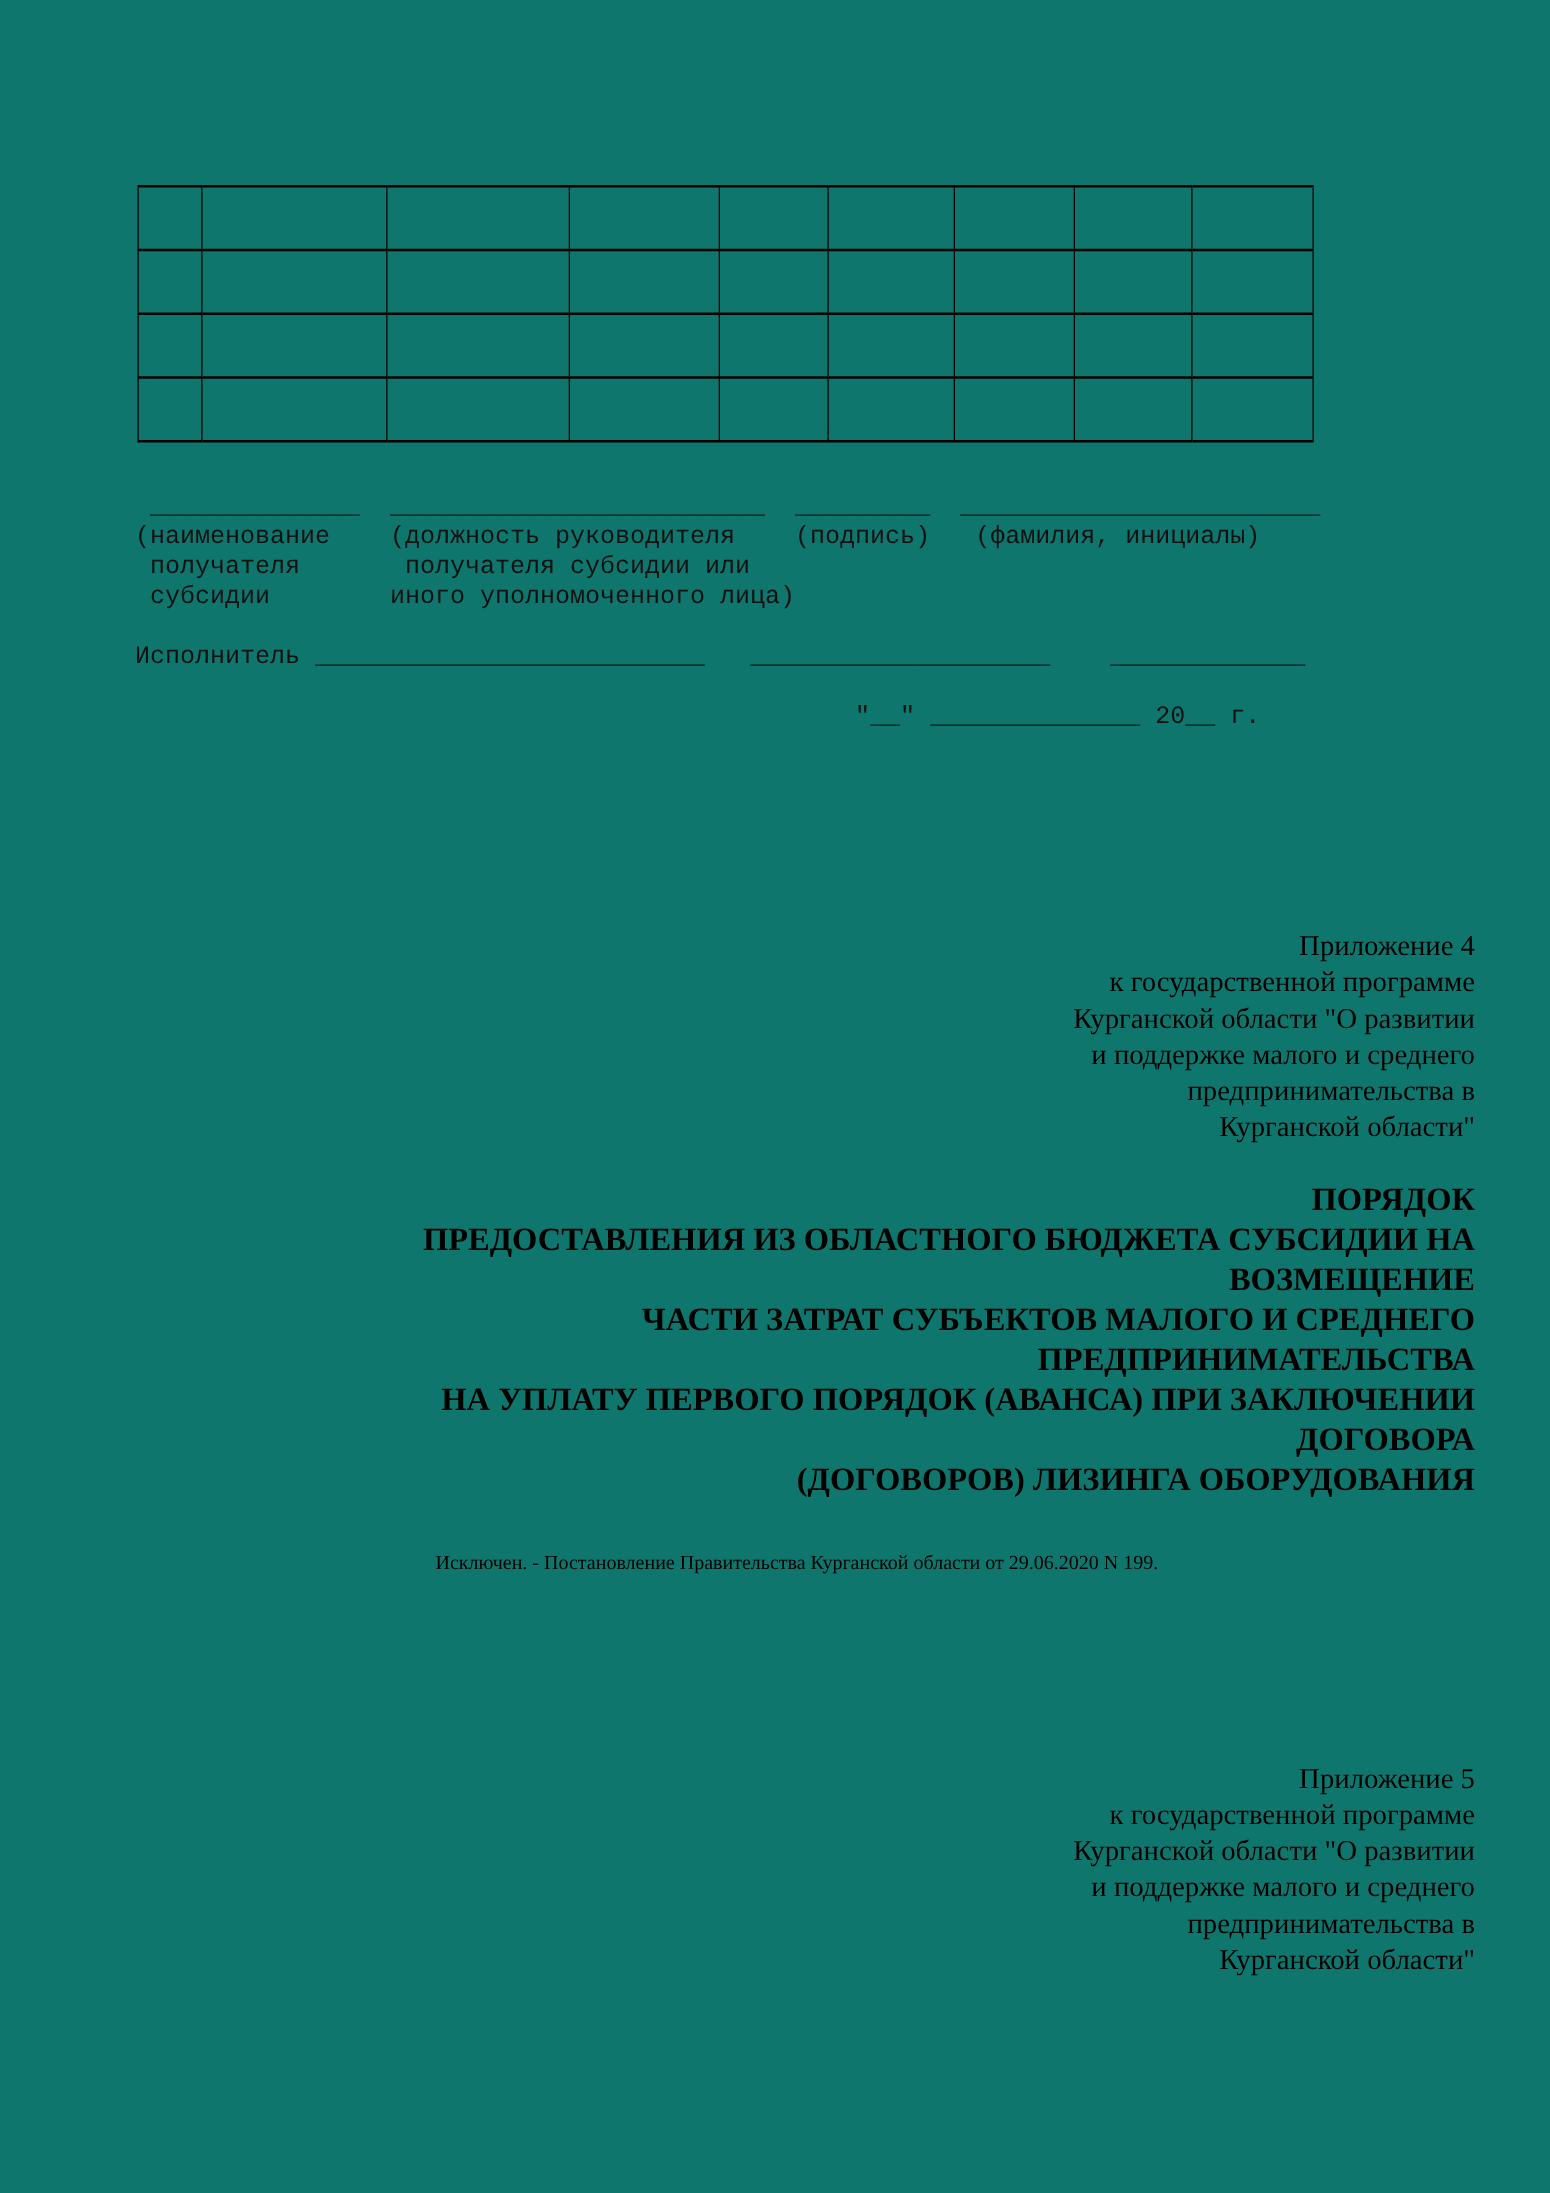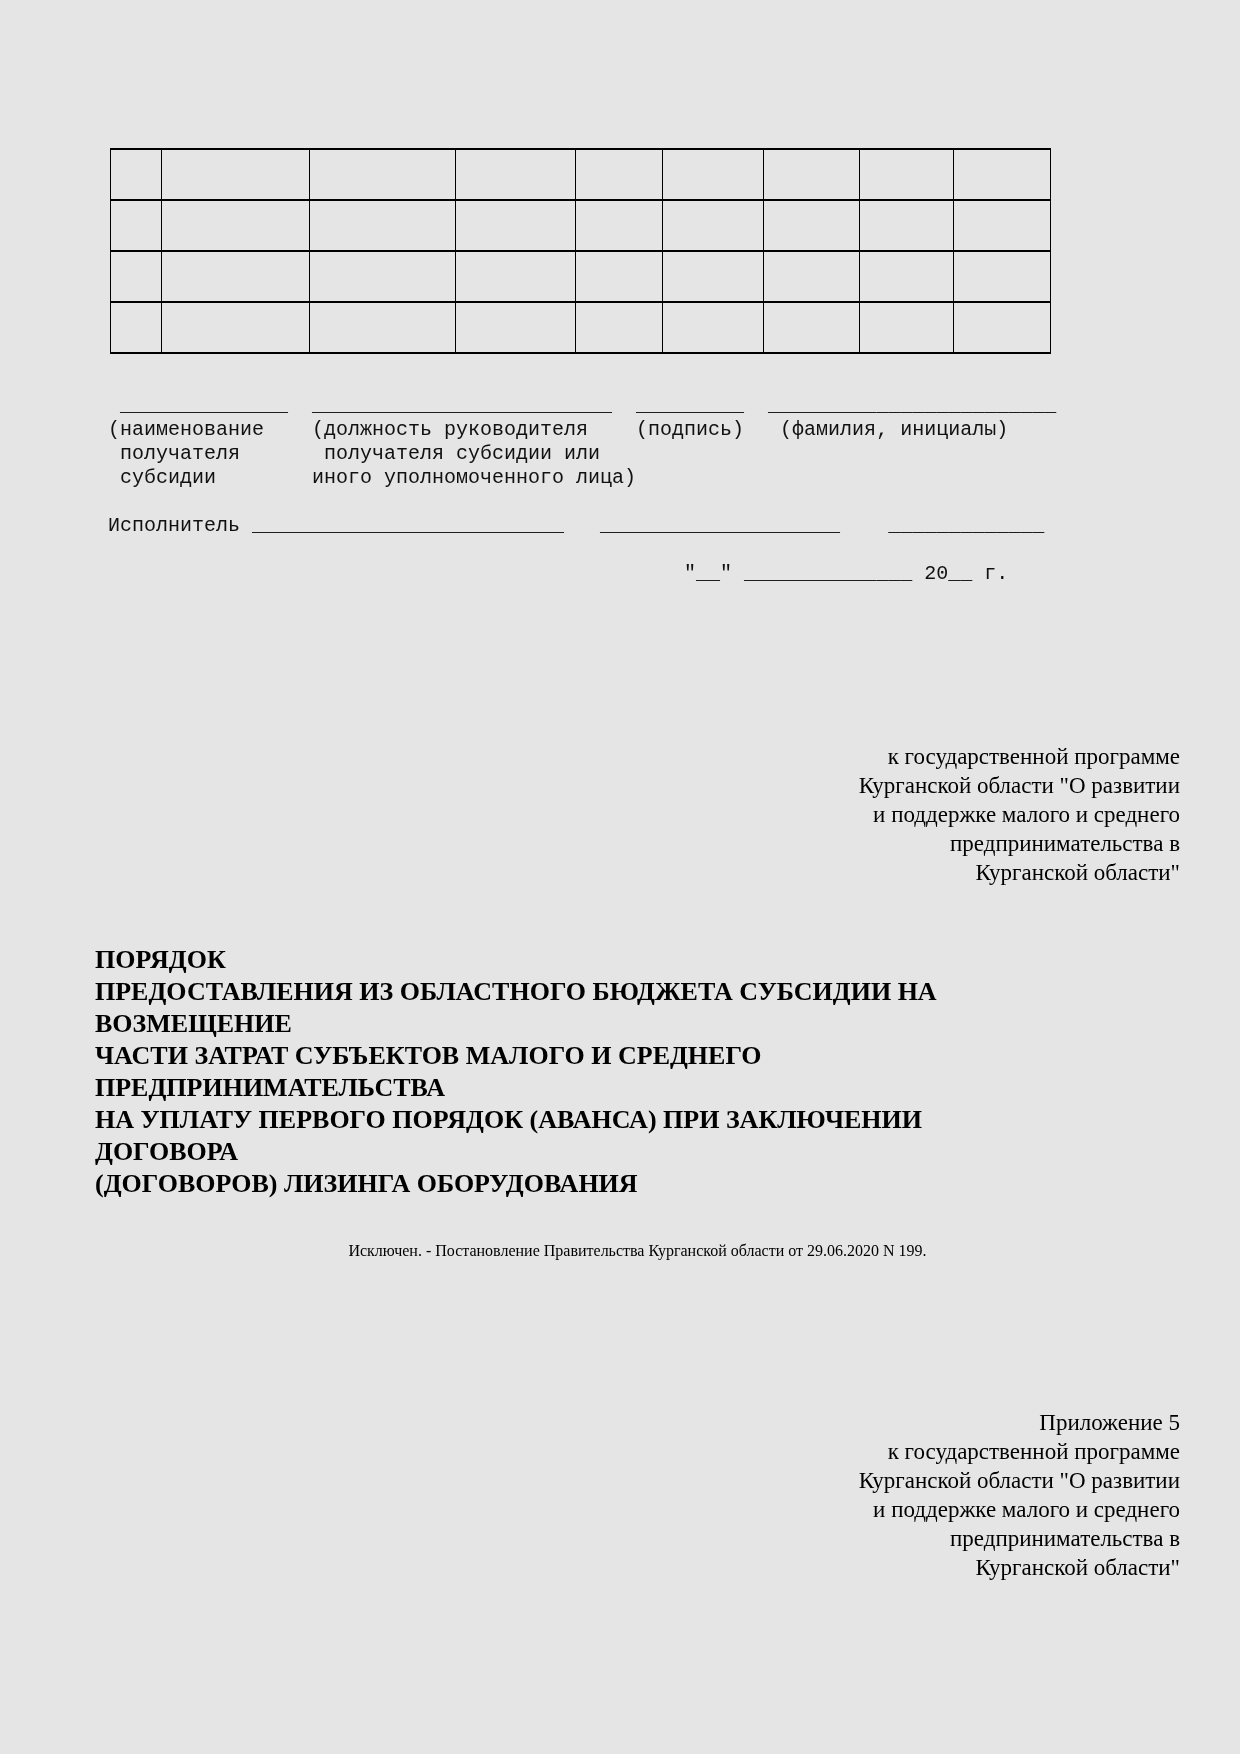--- a/index.html
+++ b/index.html
@@ -1,20 +1,20 @@
 <!DOCTYPE html>
 <html><head>
 <meta charset="utf-8">
 <style>
   html, body { margin: 0; padding: 0; background: #ffffff; }
   .page {
     position: relative;
     width: 1240px;
     height: 1754px;
-    background: #e5e5e5;
+    background: #0f766e;
     color: #000000;
     font-family: "Liberation Serif", serif;
     overflow: hidden;
   }
   
   table.grid {
     position: absolute;
     left: 110px;
     top: 148px;
     border-collapse: collapse;
@@ -47,21 +47,21 @@
     line-height: 29px;
   }
   .appendix-4 { top: 742px; }
   .appendix-5 { top: 1408px; }
   
   .heading {
     position: absolute;
     left: 95px;
     width: 1085px;
     top: 944px;
-    text-align: left;
+    text-align: right;
     font-weight: bold;
     font-size: 26px;
     line-height: 32px;
   }
   
   .note {
     position: absolute;
     left: 95px;
     width: 1085px;
     top: 1242px;
@@ -139,20 +139,21 @@
     <div>(наименование    (должность руководителя    (подпись)   (фамилия, инициалы)</div>
     <div> получателя       получателя субсидии или</div>
     <div> субсидии        иного уполномоченного лица)</div>
     <div></div>
     <div>Исполнитель __________________________   ____________________    _____________</div>
     <div></div>
     <div>                                                "__" ______________ 20__ г.</div>
   </div>
 
   <div class="appendix appendix-4">
+    <div>Приложение 4</div>
     <div>к государственной программе</div>
     <div>Курганской области "О развитии</div>
     <div>и поддержке малого и среднего</div>
     <div>предпринимательства в</div>
     <div>Курганской области"</div>
   </div>
 
   <div class="heading">
     <div>ПОРЯДОК</div>
     <div>ПРЕДОСТАВЛЕНИЯ ИЗ ОБЛАСТНОГО БЮДЖЕТА СУБСИДИИ НА</div>

